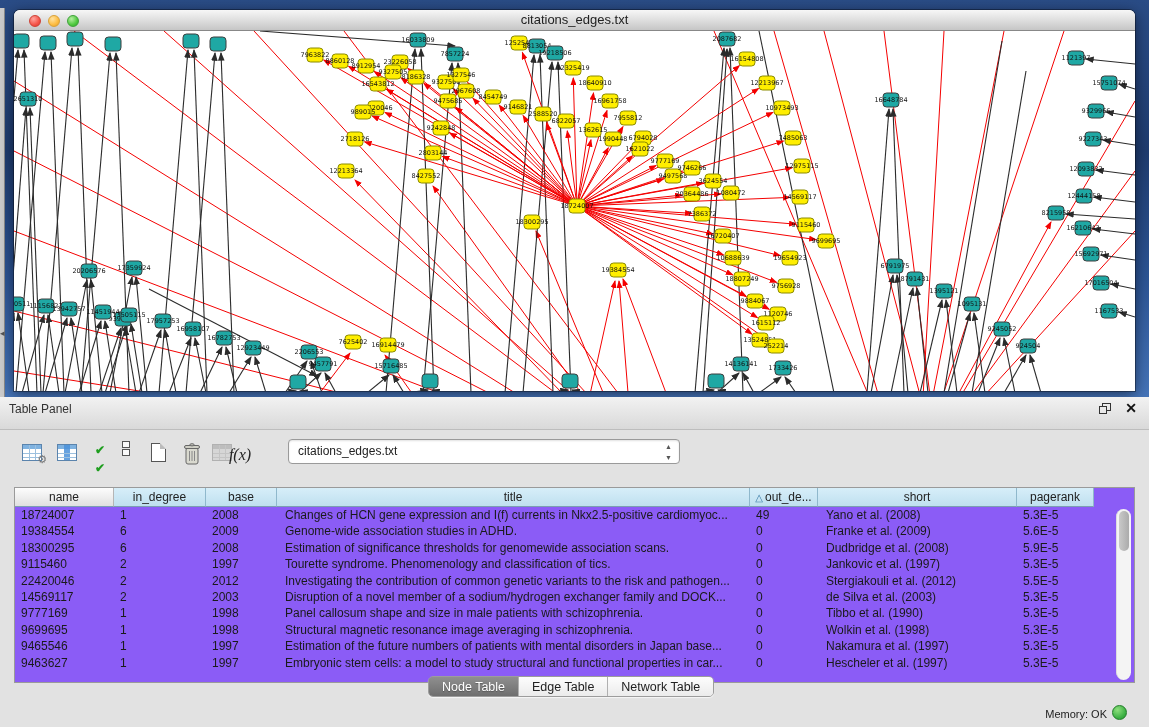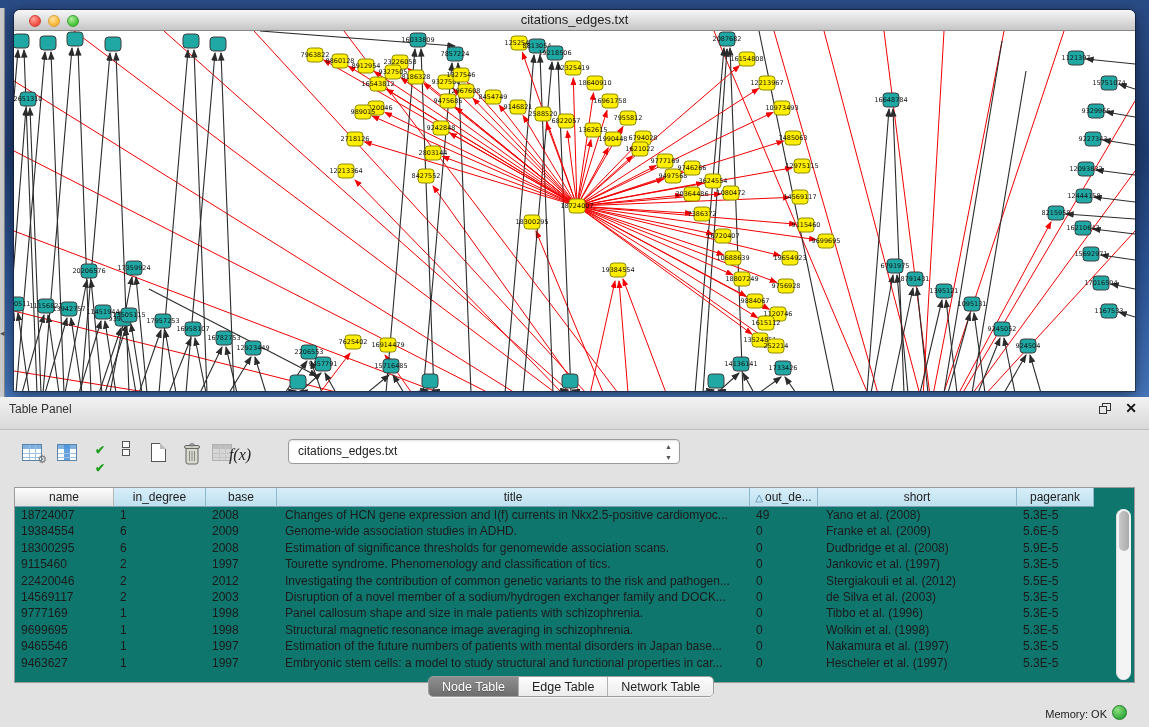--- a/index.html
+++ b/index.html
@@ -51,21 +51,21 @@
   .trash-ico { display:inline-block; margin-top:3px; }
   .tbl-ico.disabled { border-color:#a5a5a5; background:#d4d4d4; opacity:.8;}
   .tbl-ico.disabled .hdr { background:#b5b5b5; }
   .tbl-ico.disabled .v1,.tbl-ico.disabled .v2,.tbl-ico.disabled .h1,.tbl-ico.disabled .h2 { background:#bdbdbd; }
   .fx { font-family:"Liberation Serif", serif; font-style:italic; font-size:16px; color:#222; margin-top:6px; display:inline-block;}
   #net-select { position:absolute; left:288px; top:7px; width:392px; height:25px; background:#fff; border:1px solid #9a9a9a; border-radius:4px;
                 font-size:12px; color:#222; line-height:23px; padding-left:9px; box-shadow:inset 0 1px 2px rgba(0,0,0,.12);}
   #net-select .stepper { position:absolute; right:7px; top:1px; font-size:7px; color:#555; line-height:11px; text-align:center;}
 
   
-  #grid { position:absolute; left:14px; top:90px; width:1121px; height:196px; background:#0f766e; border:1px solid #9a9a9a; }
+  #grid { position:absolute; left:14px; top:90px; width:1121px; height:196px; background:#8b5cf6; border:1px solid #9a9a9a; }
   #grid-header { display:flex; height:19px; font-size:12px; color:#222; }
   .hcell { border-right:1px solid #8fb8cc; border-bottom:1px solid #7b9fb3;
            background:linear-gradient(180deg,#d7eef9,#bfe0ef); text-align:center; line-height:18px; overflow:hidden; white-space:nowrap;}
   .hcell.gray { background:linear-gradient(180deg,#fdfdfd,#e0e0e0); border-right:1px solid #b5b5b5;}
   .sort-tri { color:#3a7ba6; font-size:10px; margin-right:2px;}
   .c0{width:99px;} .c1{width:92px;} .c2{width:71px;} .c3{width:473px;} .c4{width:68px;} .c5{width:199px;} .c6{width:77px;}
   #grid-body { position:absolute; left:0; top:19px; right:0; bottom:0; overflow:hidden; font-size:12px; color:#1a1a1a;}
   .trow { display:flex; height:16.4px; line-height:16.4px; white-space:nowrap; }
   .tcell { overflow:hidden; padding-left:6px; }
   .tcell.c3 { padding-left:8px; } .tcell.c5 { padding-left:8px; }
@@ -847,21 +847,21 @@
             <div class="tcell c4">0</div>
             <div class="tcell c5">de Silva et al. (2003)</div>
             <div class="tcell c6">5.3E-5</div>
           </div>
           <div class="trow">
             <div class="tcell c0">9777169</div>
             <div class="tcell c1">1</div>
             <div class="tcell c2">1998</div>
             <div class="tcell c3">Panel callosum shape and size in male patients with schizophrenia.</div>
             <div class="tcell c4">0</div>
-            <div class="tcell c5">Tibbo et al. (1996)</div>
+            <div class="tcell c5">Tibbo et al. (1990)</div>
             <div class="tcell c6">5.3E-5</div>
           </div>
           <div class="trow">
             <div class="tcell c0">9699695</div>
             <div class="tcell c1">1</div>
             <div class="tcell c2">1998</div>
             <div class="tcell c3">Structural magnetic resonance image averaging in schizophrenia.</div>
             <div class="tcell c4">0</div>
             <div class="tcell c5">Wolkin et al. (1998)</div>
             <div class="tcell c6">5.3E-5</div>

